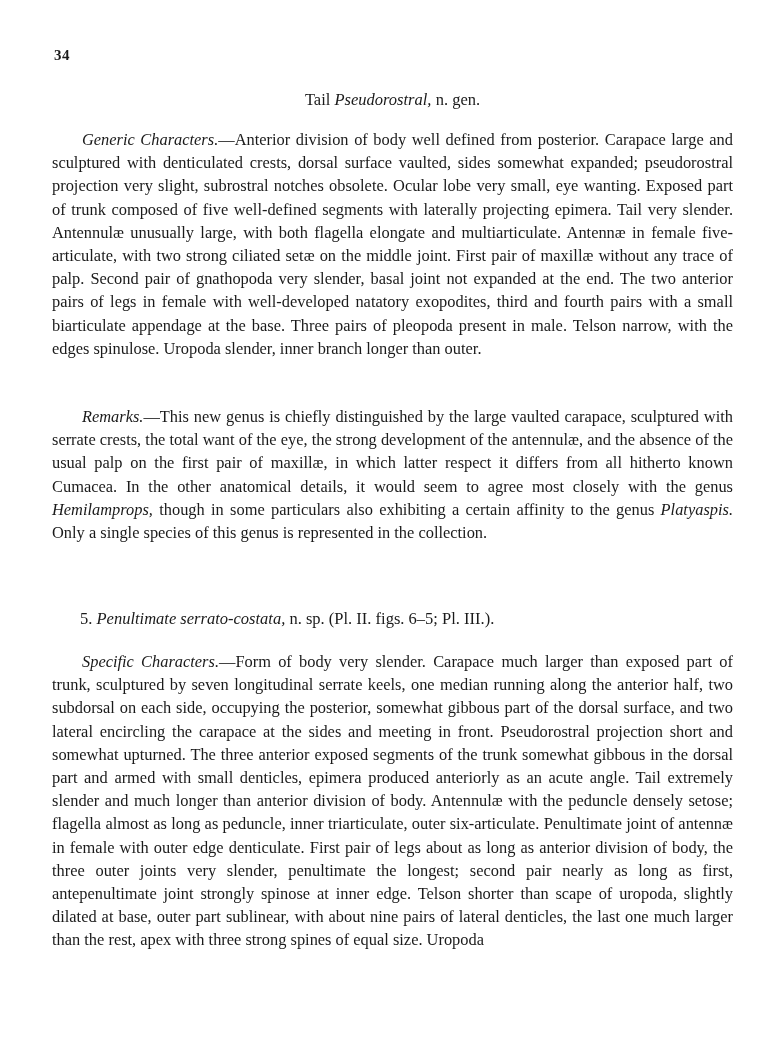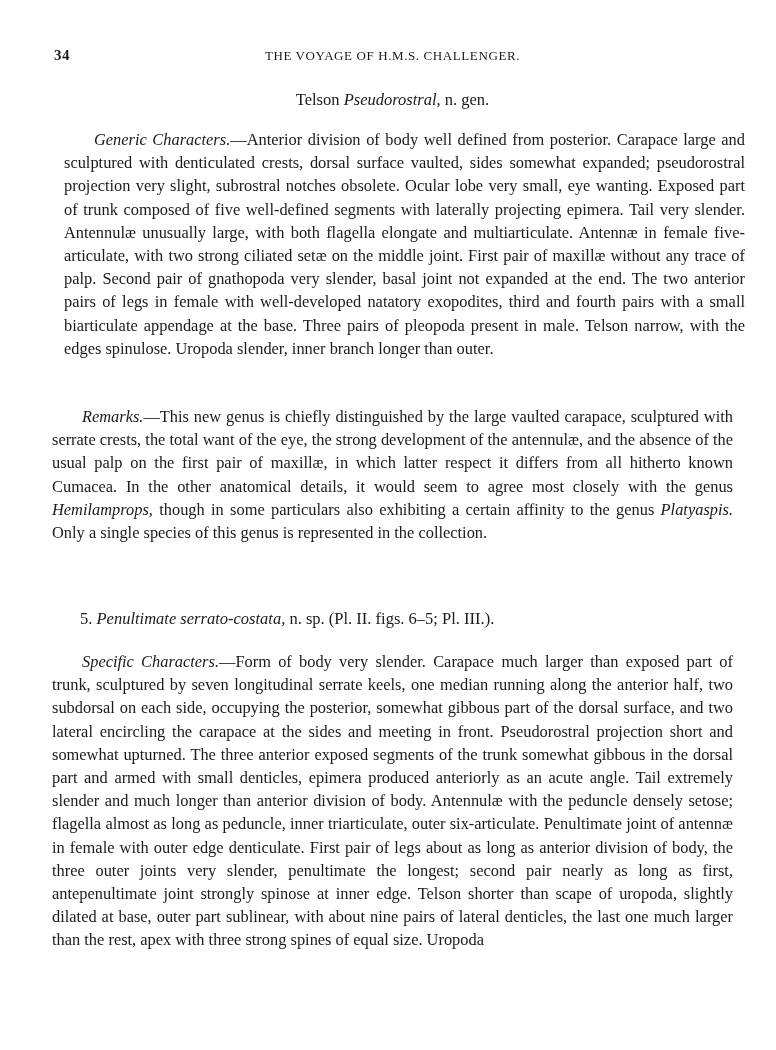--- a/index.html
+++ b/index.html
@@ -6,37 +6,36 @@
   body { width: 776px; height: 1050px; overflow: hidden; position: relative;
          font-family: "Liberation Serif", "DejaVu Serif", serif; color: #1a1a1a; }
   .page { position: absolute; left: 52px; top: 0; width: 681px; }
   .running-head { position: absolute; top: 47px; left: 0; width: 681px; height: 20px;
                   font-size: 13px; letter-spacing: 0.6px; }
   .page-number { position: absolute; left: 2px; top: 0; font-weight: bold; font-size: 15px; }
   .running-title { position: absolute; left: 0; right: 0; text-align: center; top: 1px; }
   .genus-heading { position: absolute; top: 90px; left: 0; width: 681px; text-align: center; font-size: 16.5px; }
   p { margin: 0; font-size: 16.4px; line-height: 23.2px; text-align: justify; }
   .indent { text-indent: 30px; }
-  .block1 { position: absolute; top: 128px; left: 12px; width: 681px; }
+  .block1 { position: absolute; top: 128px; left: 0; width: 681px; }
   .block2 { position: absolute; top: 405px; left: 0; width: 681px; }
   .species-heading { position: absolute; top: 609px; left: 28px; font-size: 16.5px; }
   .block3 { position: absolute; top: 650px; left: 0; width: 681px; }
   i { font-style: italic; }
 </style>
 </head>
 <body>
 
 <div class="page">
 
   <div class="running-head">
     <span class="page-number">34</span>
-    <span class="running-title">THE VOYAGE OF H.M.S. CHALLENGER.</span>
   </div>
 
-  <div class="genus-heading"><span>Telson </span><i>Pseudorostral,</i><span> n. gen.</span></div>
+  <div class="genus-heading"><span>Tail </span><i>Pseudorostral,</i><span> n. gen.</span></div>
 
   <div class="block1">
     <p class="indent"><i>Generic Characters.</i><span>—Anterior division of body well defined from posterior. Carapace large and sculptured with denticulated crests, dorsal surface vaulted, sides somewhat expanded; pseudorostral projection very slight, subrostral notches obsolete. Ocular lobe very small, eye wanting. Exposed part of trunk composed of five well-defined segments with laterally projecting epimera. Tail very slender. Antennulæ unusually large, with both flagella elongate and multiarticulate. Antennæ in female five-articulate, with two strong ciliated setæ on the middle joint. First pair of maxillæ without any trace of palp. Second pair of gnathopoda very slender, basal joint not expanded at the end. The two anterior pairs of legs in female with well-developed natatory exopodites, third and fourth pairs with a small biarticulate appendage at the base. Three pairs of pleopoda present in male. Telson narrow, with the edges spinulose. Uropoda slender, inner branch longer than outer.</span></p>
   </div>
 
   <div class="block2">
     <p class="indent"><i>Remarks.</i><span>—This new genus is chiefly distinguished by the large vaulted carapace, sculptured with serrate crests, the total want of the eye, the strong development of the antennulæ, and the absence of the usual palp on the first pair of maxillæ, in which latter respect it differs from all hitherto known Cumacea. In the other anatomical details, it would seem to agree most closely with the genus </span><i>Hemilamprops,</i><span> though in some particulars also exhibiting a certain affinity to the genus </span><i>Platyaspis.</i><span> Only a single species of this genus is represented in the collection.</span></p>
   </div>
 
   <div class="species-heading"><span>5. </span><i>Penultimate serrato-costata,</i><span> n. sp. (Pl. II. figs. 6–5; Pl. III.).</span></div>

